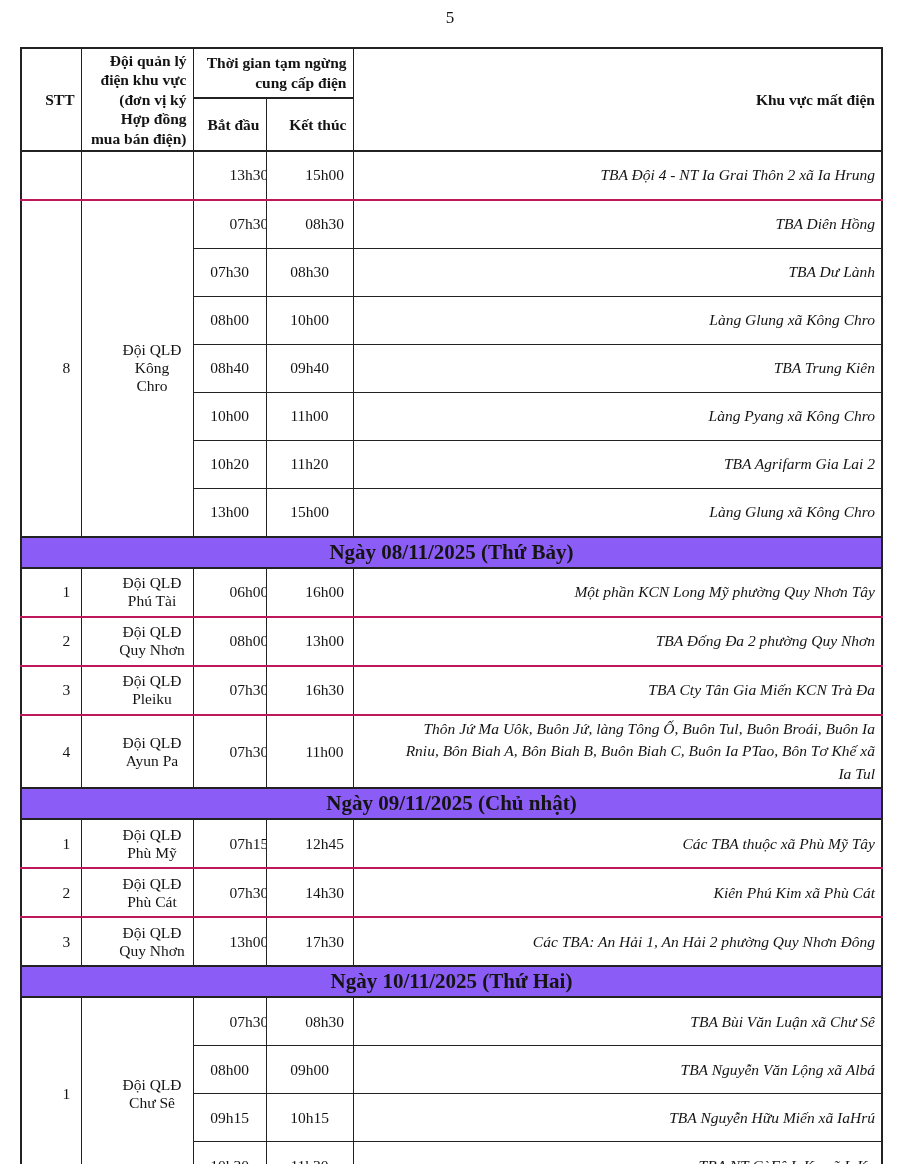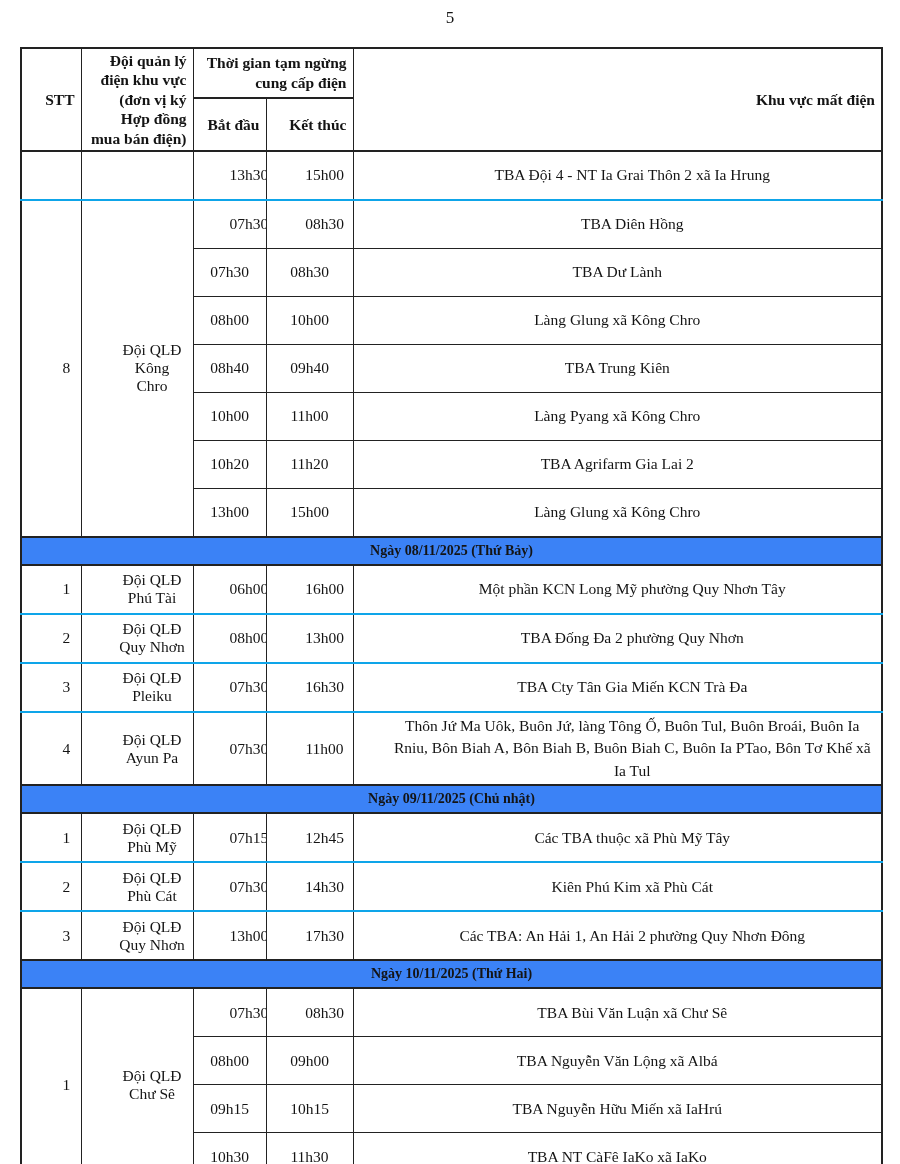--- a/index.html
+++ b/index.html
@@ -56,36 +56,37 @@
   .col-end   { width: 87px; }
   .col-area  { width: 529px; }
 
   .head-group { height: 40px; }
   .head-sub   { height: 48px; }
 
   .cell-stt, .cell-start, .cell-end, .cell-unit {
     text-align: center;
   }
   .cell-area {
-    text-align: center;
+    text-align: right;
     padding-left: 7px;
     line-height: 1.45;
+    font-style: italic;
   }
   tbody td { height: 43px; }
 
   tr.date-row td {
-    background: #3b82f6;
+    background: #8b5cf6;
     text-align: center;
     font-weight: bold;
     height: 22px;
     border-top: 2px solid #222222;
     border-bottom: 2px solid #222222;
-    font-size: 14px;
-  }
-  tr.group-start td { border-top: 2px solid #0ea5e9; padding-left: 36px; }
+    font-size: 21px;
+  }
+  tr.group-start td { border-top: 2px solid #be185d; padding-left: 36px; }
 </style>
 </head>
 <body>
 
 <div class="page-number">5</div>
 
 <table class="doc-table">
   <colgroup>
     <col class="col-stt">
     <col class="col-unit">

